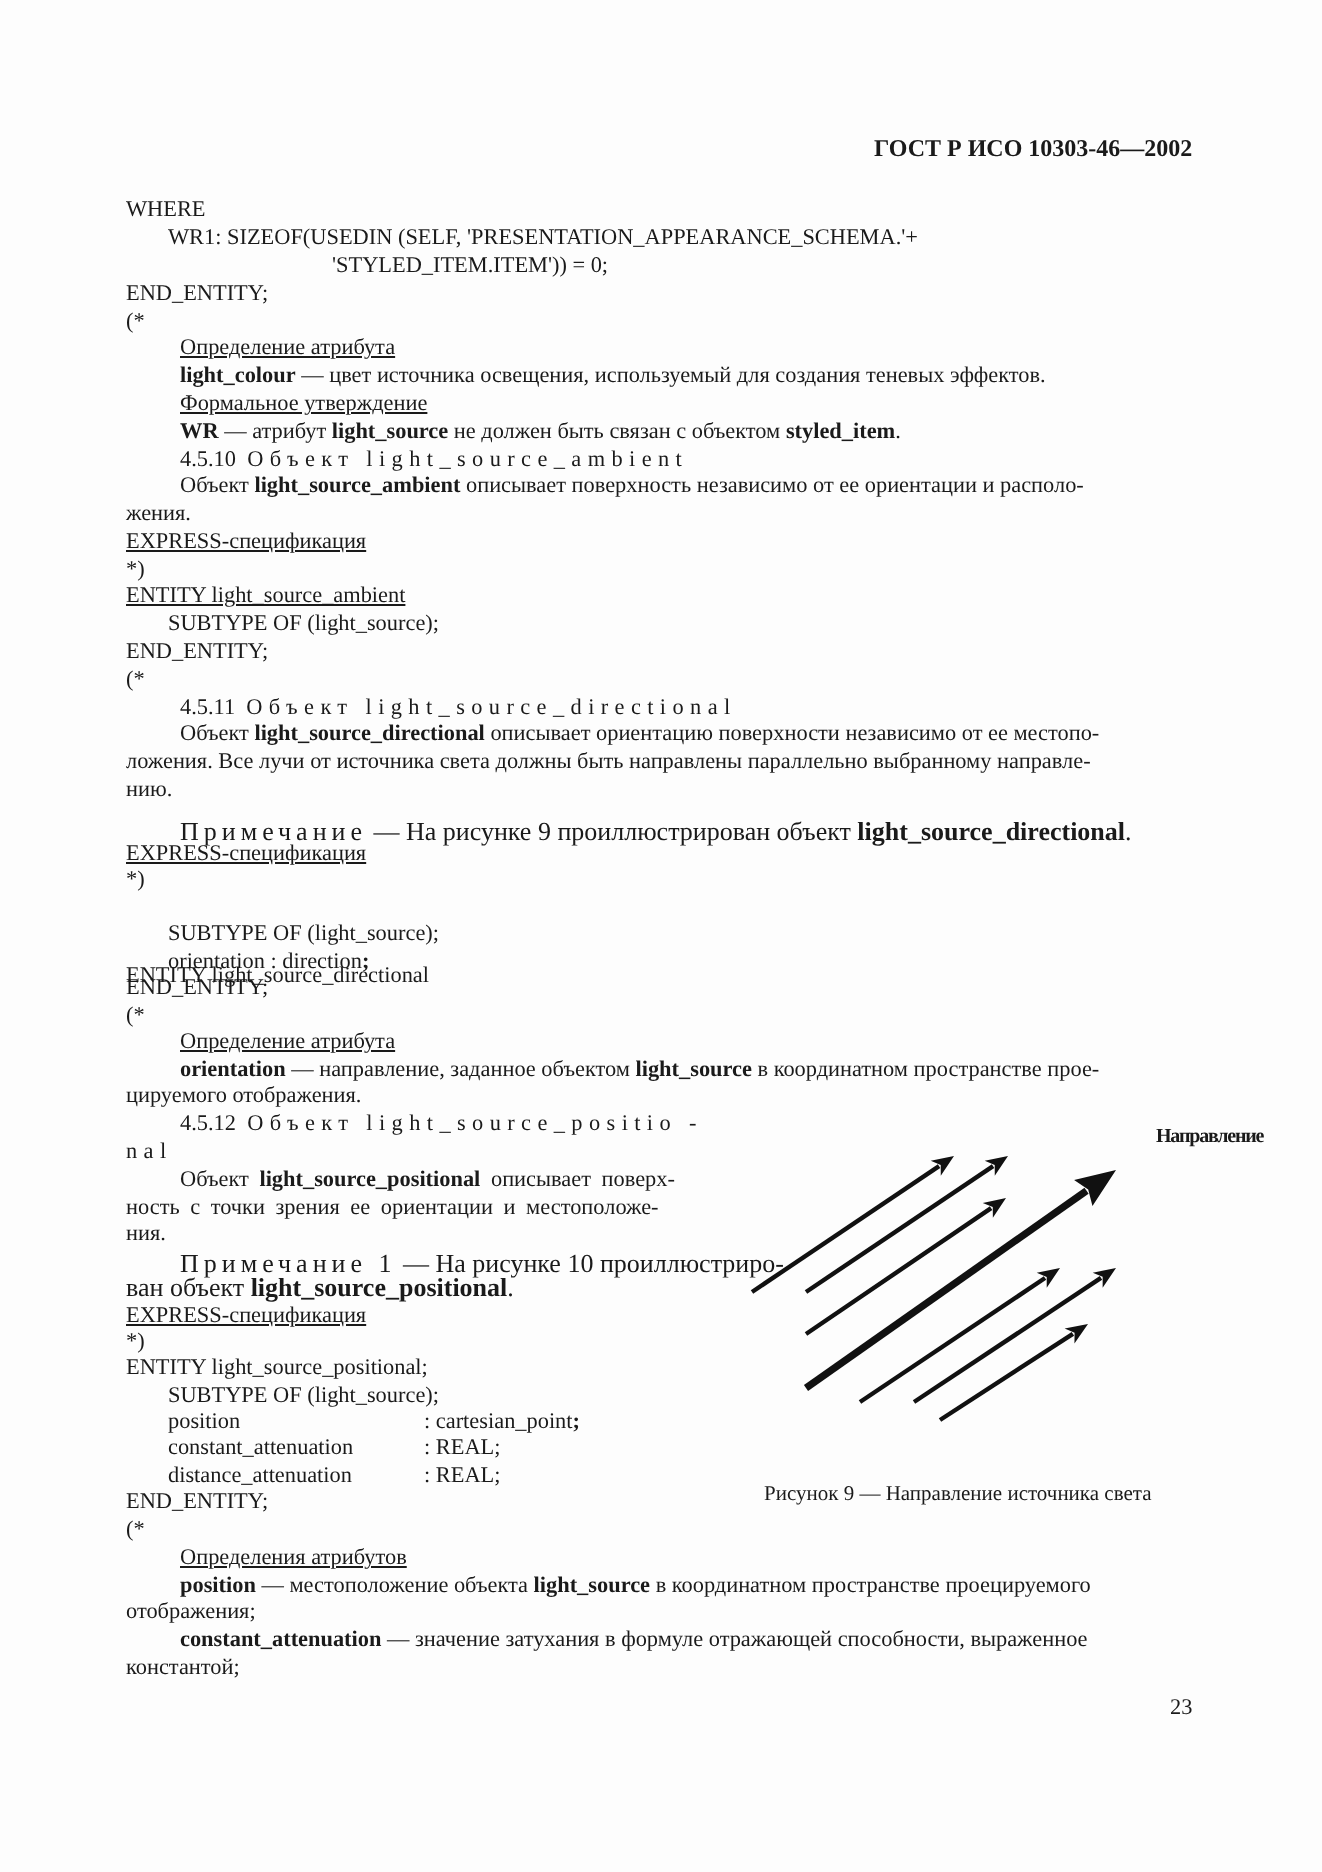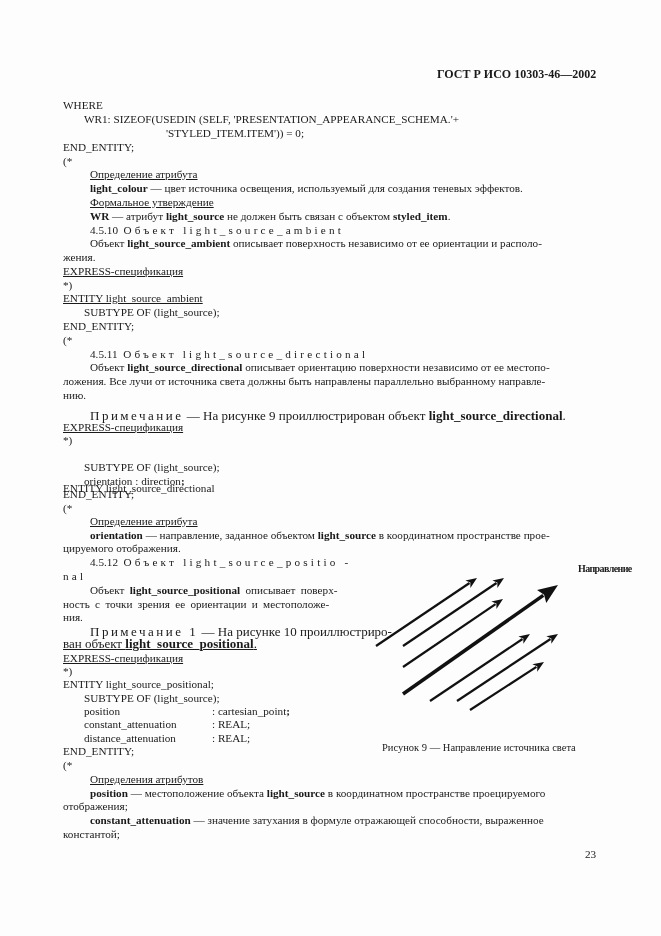--- a/index.html
+++ b/index.html
@@ -77,21 +77,21 @@
 </div>
 <div class="ln sp" style="left:63px;top:570px;">nal</div>
 <div class="ln" style="left:90px;top:584px;word-spacing:2.5px;">
   <span>Объект </span><b>light_source_positional</b><span> описывает поверх-</span>
 </div>
 <div class="ln" style="left:63px;top:598px;word-spacing:2.5px;">ность с точки зрения ее ориентации и местоположе-</div>
 <div class="ln" style="left:63px;top:611px;text-align:right;">ния.</div>
 <div class="ln small" style="left:90px;top:625px;">
   <span class="sp" style="letter-spacing:2.5px">Примечание 1</span><span> — На рисунке 10 проиллюстриро-</span>
 </div>
-<div class="ln small" style="left:63px;top:637px;text-decoration:underline;">
+<div class="ln small" style="left:63px;top:637px;">
   <span>ван объект </span><b>light_source_positional</b><span>.</span>
 </div>
 <div class="ln u" style="left:63px;top:652px;">EXPRESS-спецификация</div>
 <div class="ln" style="left:63px;top:665px;">*)</div>
 <div class="ln" style="left:63px;top:678px;">ENTITY light_source_positional;</div>
 <div class="ln" style="left:84px;top:692px;">SUBTYPE OF (light_source);</div>
 <div class="ln" style="left:84px;top:705px;">position</div>
 <div class="ln" style="left:212px;top:705px;"><span>: cartesian_point</span><b>;</b></div>
 <div class="ln" style="left:84px;top:718px;">constant_attenuation</div>
 <div class="ln" style="left:212px;top:718px;">: REAL;</div>

